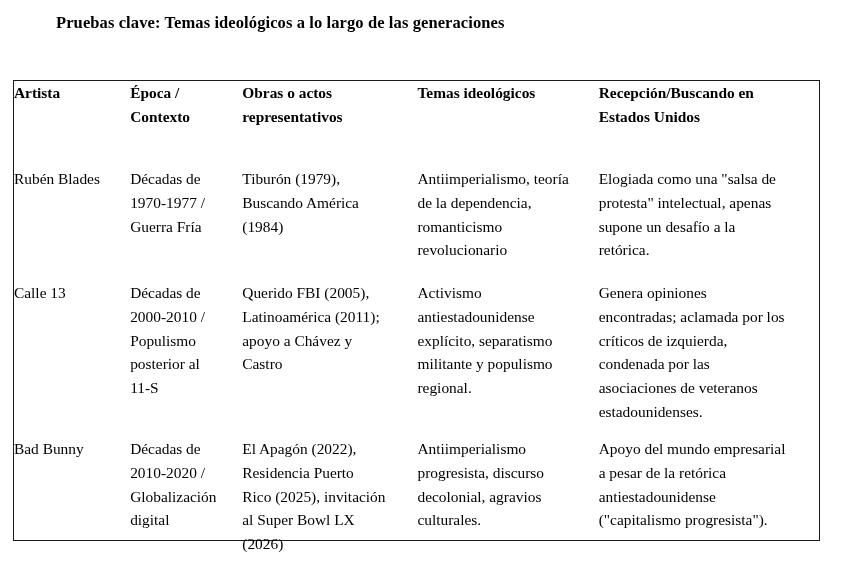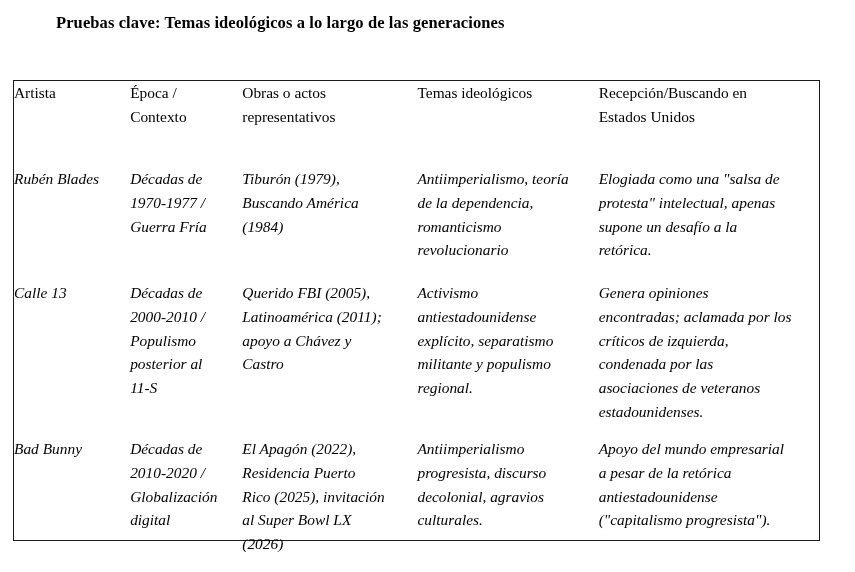--- a/index.html
+++ b/index.html
@@ -51,30 +51,29 @@
     text-align: left;
     padding: 0;
     border: 0;
   }
   .cell {
     font-size: 15.4px;
     line-height: 23.8px;
     padding-right: 10px;
   }
   thead .cell {
-    font-weight: normal;
+    font-weight: bold;
   }
   thead tr th {
     height: 78px;
     padding-top: 8px;
     padding-left: 9px;
   }
   tbody tr td {
     padding-left: 9px;
-    font-style: italic;
   }
   tbody tr.row-0 td { height: 106px; padding-top: 8px; }
   tbody tr.row-1 td { height: 148px; padding-top: 8px; }
   tbody tr.row-2 td { height: 121px; padding-top: 8px; margin-left: 38px; }
 
   .cell .line { display: block; white-space: pre; }
 </style>
 </head>
 <body>
 

